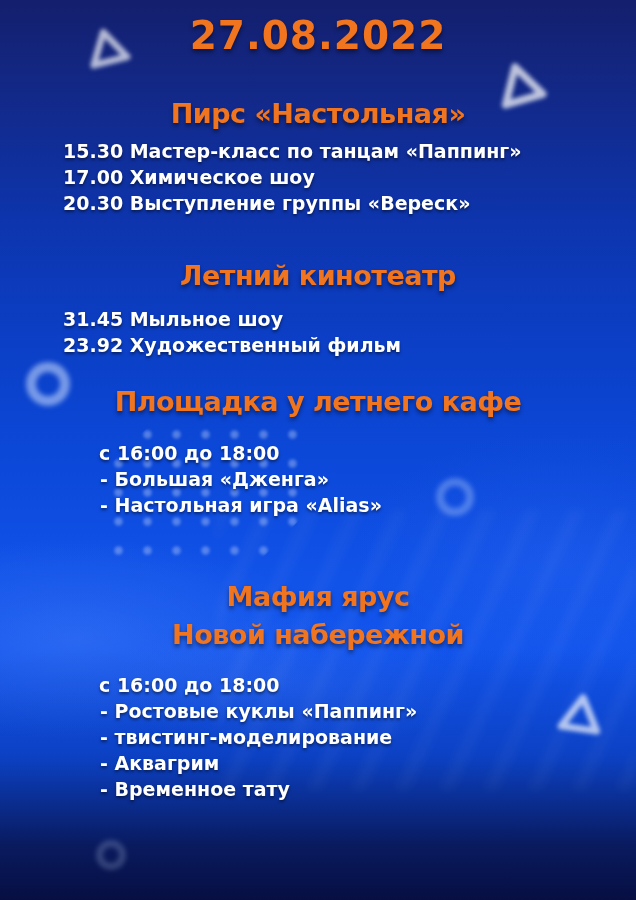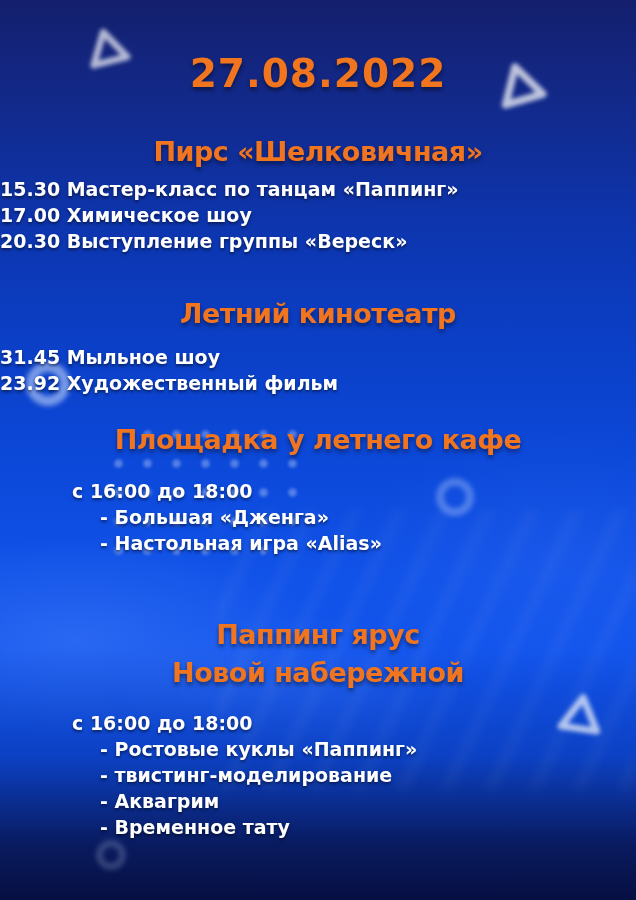--- a/index.html
+++ b/index.html
@@ -57,21 +57,21 @@
   .streaks {
     right: 0; top: 510px; width: 420px; height: 280px;
     background: repeating-linear-gradient(115deg,
       rgba(255,255,255,0.035) 0 14px, rgba(255,255,255,0) 14px 40px);
     filter: blur(4px);
   }
 
   
   .content { position: relative; width: 100%; height: 100%; }
   .date {
-    padding-top: 52px;
+    padding-top: 14px;
     text-align: center;
     color: var(--accent);
     font-weight: bold;
     font-size: 39px;
     line-height: 44px;
     letter-spacing: 1px;
     text-shadow: 0 3px 4px rgba(0,0,0,.45);
   }
   .sec-title {
     text-align: center;
@@ -79,31 +79,31 @@
     font-weight: bold;
     font-size: 27px;
     line-height: 32px;
     letter-spacing: -0.5px;
     text-shadow: 0 3px 4px rgba(0,0,0,.45);
   }
   .t1 { margin-top: 40px; }
   .t2 { margin-top: 44px; }
   .t3 { margin-top: 28px; }
   .t4 { margin-top: 60px; line-height: 38px; }
-  .events { }
+  .events { margin-left: 63px; }
   .list1 { margin-top: 8px; }
   .list2 { margin-top: 14px; }
   .event, .time {
     color: var(--text);
     font-weight: bold;
     font-size: 19px;
     line-height: 26px;
     text-shadow: 0 2px 3px rgba(0,0,0,.5);
   }
-  .time { margin-left: 72px; }
+  .time { margin-left: 99px; }
   .time3 { margin-top: 22px; }
   .time4 { margin-top: 18px; }
   .sub { margin-left: 100px; }
 </style>
 </head>
 <body>
 
 <div class="page">
 
   <div class="deco tri tri1">
@@ -124,42 +124,42 @@
   <div class="deco ring ring1"></div>
   <div class="deco ring ring2"></div>
   <div class="deco ring ring3"></div>
   <div class="deco dots"></div>
   <div class="deco streaks"></div>
 
   <div class="content">
 
     <div class="date">27.08.2022</div>
 
-    <h2 class="sec-title t1">Пирс «Шелковичная»</h2>
+    <h2 class="sec-title t1">Пирс «Настольная»</h2>
     <div class="events list1">
       <div class="event">15.30 Мастер-класс по танцам «Паппинг»</div>
       <div class="event">17.00 Химическое шоу</div>
       <div class="event">20.30 Выступление группы «Вереск»</div>
     </div>
 
     <h2 class="sec-title t2">Летний кинотеатр</h2>
     <div class="events list2">
       <div class="event">31.45 Мыльное шоу</div>
       <div class="event">23.92 Художественный фильм</div>
     </div>
 
     <h2 class="sec-title t3">Площадка у летнего кафе</h2>
     <div class="time time3">с 16:00 до 18:00</div>
     <div class="events sub">
       <div class="event">- Большая «Дженга»</div>
       <div class="event">- Настольная игра «Alias»</div>
     </div>
 
     <h2 class="sec-title t4">
-      <span>Паппинг ярус</span><br>
+      <span>Мафия ярус</span><br>
       <span>Новой набережной</span>
     </h2>
     <div class="time time4">с 16:00 до 18:00</div>
     <div class="events sub">
       <div class="event">- Ростовые куклы «Паппинг»</div>
       <div class="event">- твистинг-моделирование</div>
       <div class="event">- Аквагрим</div>
       <div class="event">- Временное тату</div>
     </div>
 

